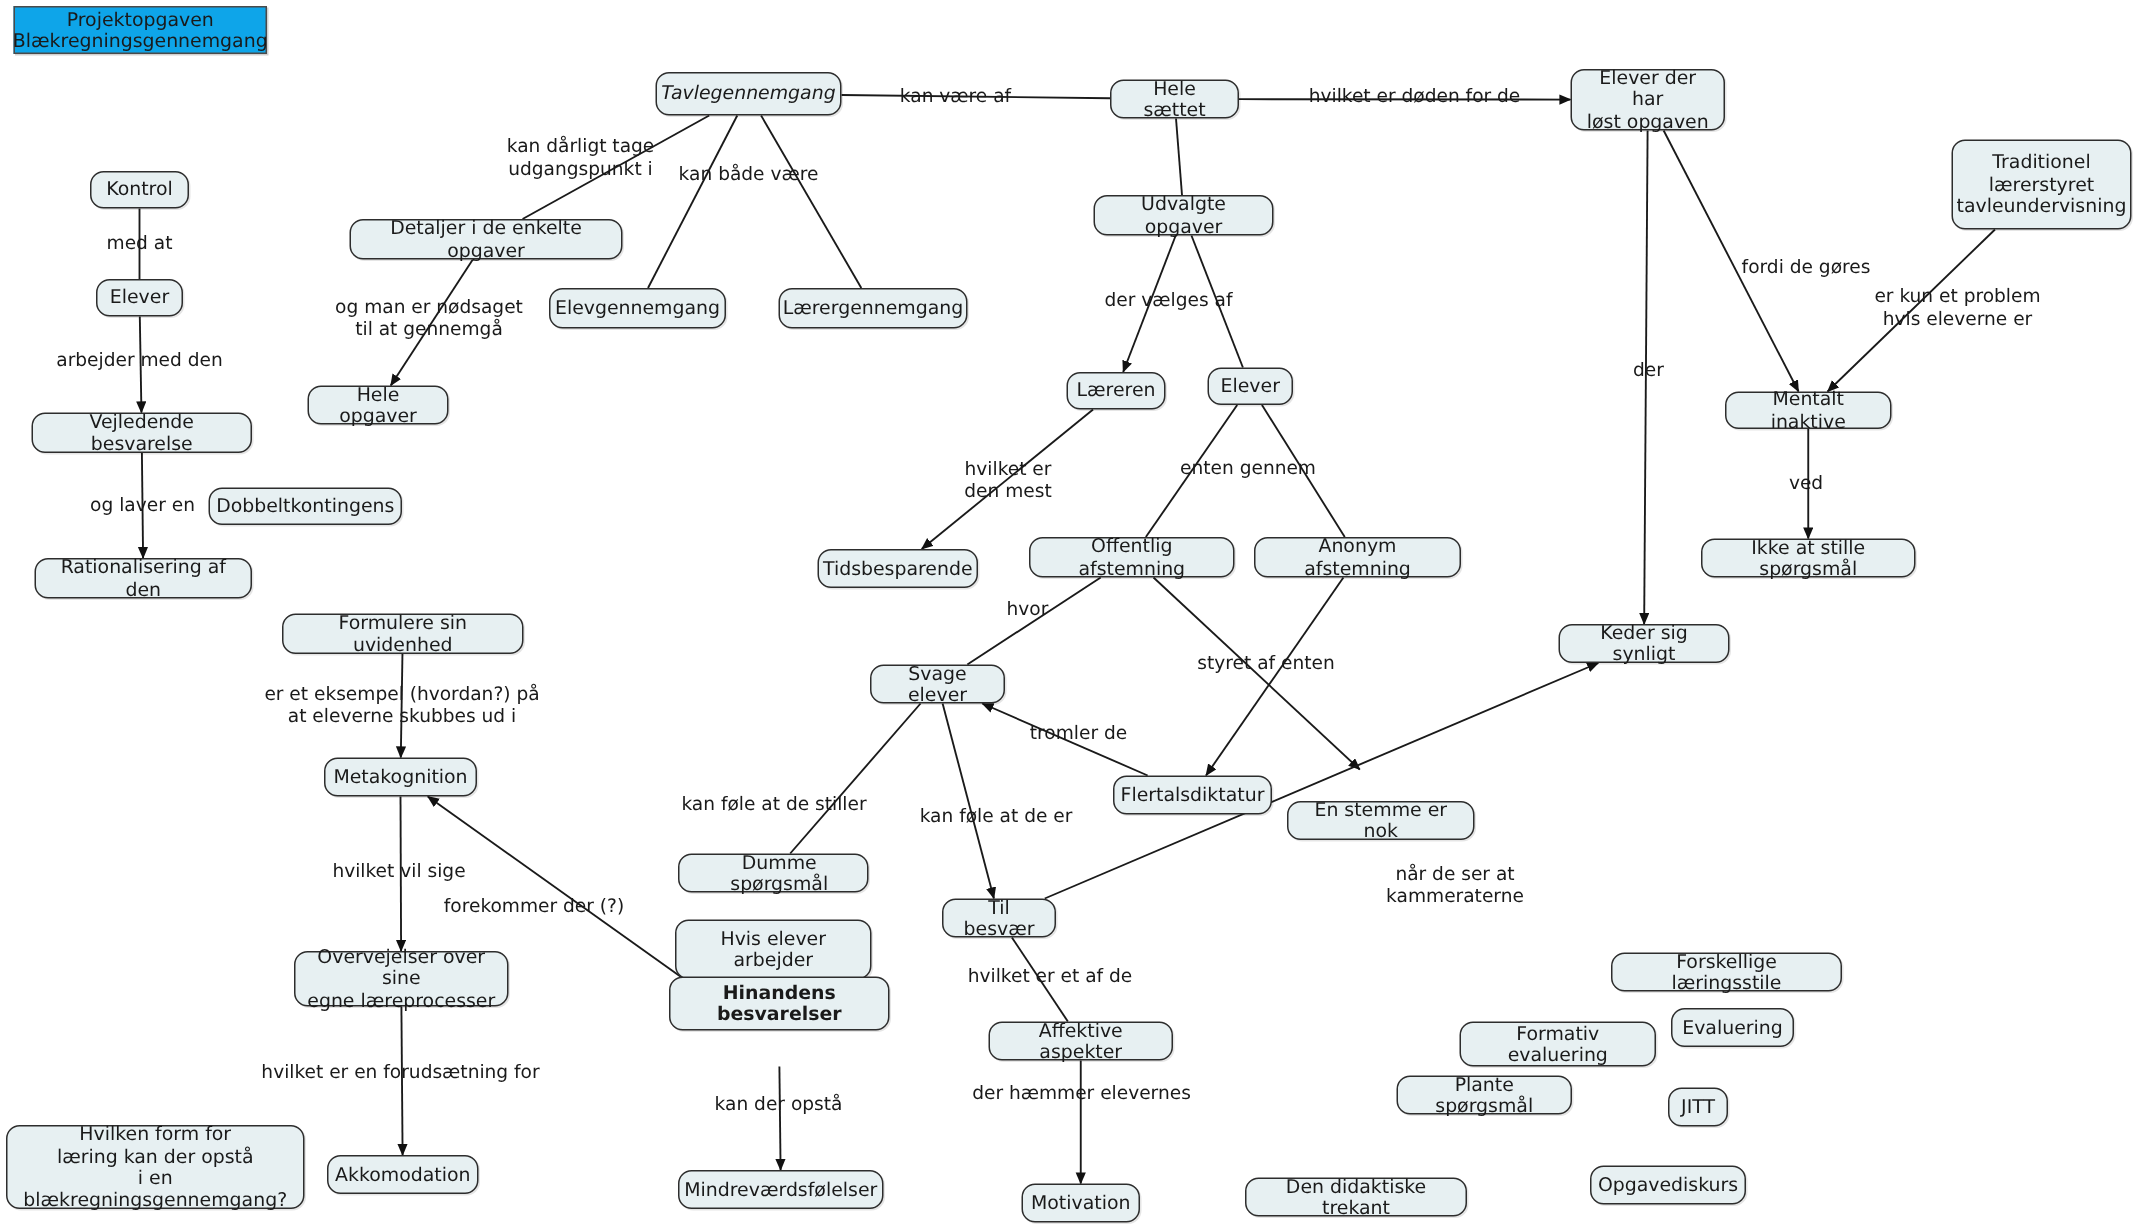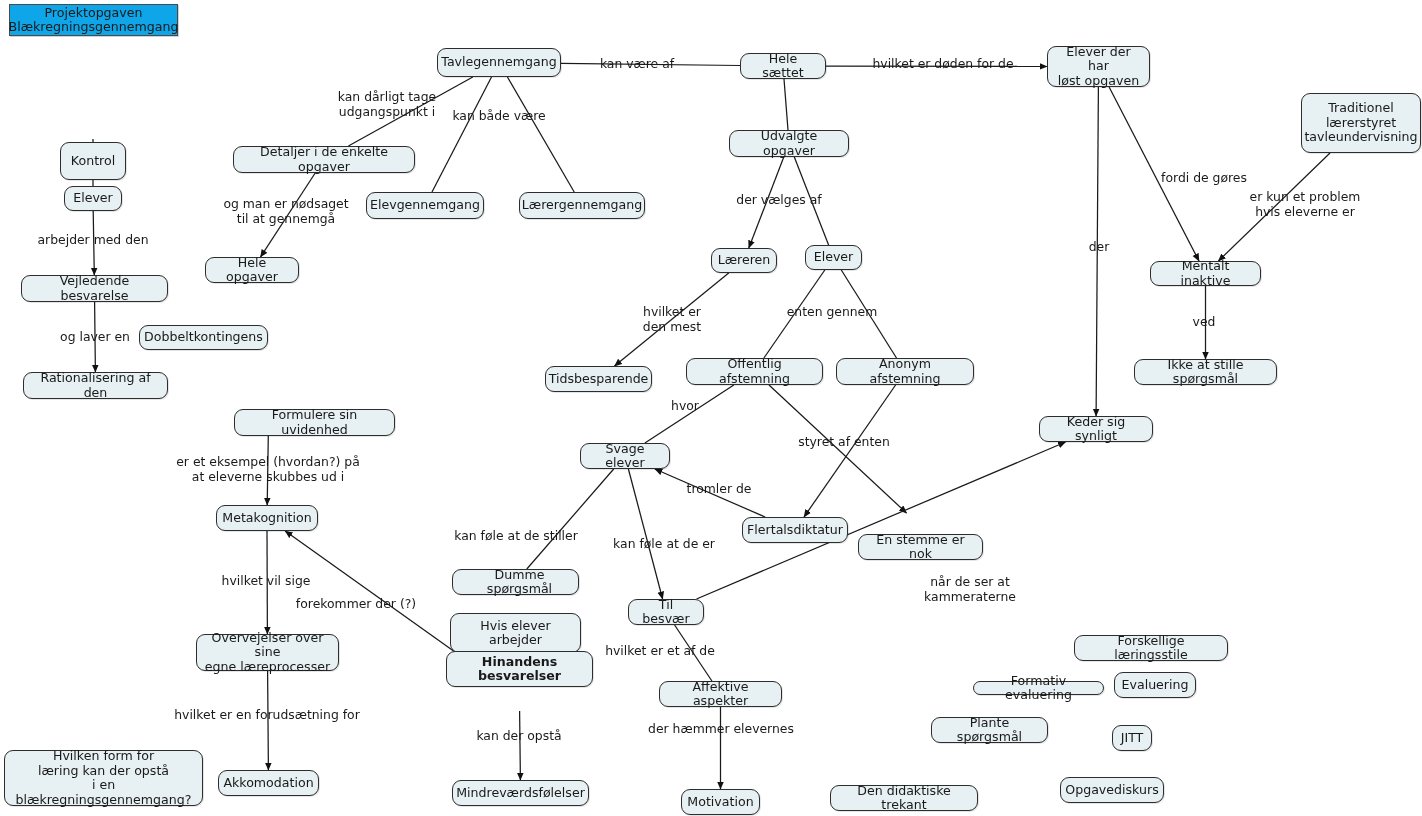--- a/index.html
+++ b/index.html
@@ -102,60 +102,60 @@
         <line x1="628.4" y1="469.0" x2="662.6" y2="599.0" marker-end="url(#arrowhead)"></line>
         <line x1="516.2" y1="639.0" x2="518.8" y2="685.0"></line>
         <line x1="519.6" y1="711.0" x2="520.4" y2="780.0" marker-end="url(#arrowhead)"></line>
         <line x1="674.6" y1="625.0" x2="711.9" y2="681.0"></line>
         <line x1="720.5" y1="707.0" x2="720.5" y2="789.0" marker-end="url(#arrowhead)"></line>
       </g>
   </svg>
   <div id="node-layer">
       <div class="node title-card" style="left: 9px; top: 4px; width: 169px; height: 32px;">Projektopgaven
 Blækregningsgennemgang</div>
-      <div class="node" style="left: 437px; top: 48px; width: 124px; height: 29px;">Tavlegennemgang</div>
+      <div class="node" style="left: 437px; top: 48px; width: 124px; height: 29px; font-style: italic;">Tavlegennemgang</div>
       <div class="node" style="left: 740px; top: 53px; width: 86px; height: 26px;">Hele sættet</div>
       <div class="node" style="left: 1047px; top: 46px; width: 103px; height: 41px;">Elever der har
 løst opgaven</div>
       <div class="node" style="left: 1301px; top: 93px; width: 120px; height: 60px;">Traditionel
 lærerstyret
 tavleundervisning</div>
-      <div class="node" style="left: 60px; top: 114px; width: 66px; height: 38px; margin-top: 28px;">Kontrol</div>
+      <div class="node" style="left: 60px; top: 114px; width: 66px; height: 25px;">Kontrol</div>
       <div class="node" style="left: 233px; top: 146px; width: 182px; height: 27px;">Detaljer i de enkelte opgaver</div>
       <div class="node" style="left: 729px; top: 130px; width: 120px; height: 27px;">Udvalgte opgaver</div>
       <div class="node" style="left: 64px; top: 186px; width: 58px; height: 25px;">Elever</div>
       <div class="node" style="left: 366px; top: 192px; width: 118px; height: 27px;">Elevgennemgang</div>
       <div class="node" style="left: 519px; top: 192px; width: 126px; height: 27px;">Lærergennemgang</div>
       <div class="node" style="left: 205px; top: 257px; width: 94px; height: 26px;">Hele opgaver</div>
       <div class="node" style="left: 711px; top: 248px; width: 66px; height: 25px;">Læreren</div>
       <div class="node" style="left: 805px; top: 245px; width: 57px; height: 25px;">Elever</div>
       <div class="node" style="left: 1150px; top: 261px; width: 111px; height: 25px;">Mentalt inaktive</div>
       <div class="node" style="left: 21px; top: 275px; width: 147px; height: 27px;">Vejledende besvarelse</div>
       <div class="node" style="left: 139px; top: 325px; width: 129px; height: 25px;">Dobbeltkontingens</div>
       <div class="node" style="left: 545px; top: 366px; width: 107px; height: 26px;">Tidsbesparende</div>
       <div class="node" style="left: 686px; top: 358px; width: 137px; height: 27px;">Offentlig afstemning</div>
       <div class="node" style="left: 836px; top: 358px; width: 138px; height: 27px;">Anonym afstemning</div>
       <div class="node" style="left: 23px; top: 372px; width: 145px; height: 27px;">Rationalisering af den</div>
       <div class="node" style="left: 1134px; top: 359px; width: 143px; height: 26px;">Ikke at stille spørgsmål</div>
-      <div class="node" style="left: 188px; top: 409px; width: 161px; height: 27px; margin-left: 46px;">Formulere sin uvidenhed</div>
+      <div class="node" style="left: 188px; top: 409px; width: 161px; height: 27px;">Formulere sin uvidenhed</div>
       <div class="node" style="left: 1039px; top: 416px; width: 114px; height: 26px;">Keder sig synligt</div>
       <div class="node" style="left: 580px; top: 443px; width: 90px; height: 26px;">Svage elever</div>
       <div class="node" style="left: 216px; top: 505px; width: 102px; height: 26px;">Metakognition</div>
       <div class="node" style="left: 742px; top: 517px; width: 106px; height: 26px;">Flertalsdiktatur</div>
       <div class="node" style="left: 858px; top: 534px; width: 125px; height: 26px;">En stemme er nok</div>
       <div class="node" style="left: 452px; top: 569px; width: 127px; height: 26px; padding-left: 15px;">Dumme spørgsmål</div>
       <div class="node" style="left: 628px; top: 599px; width: 76px; height: 26px;">Til besvær</div>
       <div class="node" style="left: 450px; top: 613px; width: 131px; height: 40px;">Hvis elever arbejder</div>
       <div class="node" style="left: 196px; top: 634px; width: 143px; height: 37px;">Overvejelser over sine
 egne læreprocesser</div>
       <div class="node" style="left: 1074px; top: 635px; width: 154px; height: 26px;">Forskellige læringsstile</div>
       <div class="node" style="left: 659px; top: 681px; width: 123px; height: 26px;">Affektive aspekter</div>
       <div class="node" style="left: 446px; top: 651px; width: 147px; height: 36px; font-weight: bold;">Hinandens besvarelser</div>
       <div class="node" style="left: 1114px; top: 672px; width: 82px; height: 26px;">Evaluering</div>
-      <div class="node" style="left: 973px; top: 681px; width: 131px; height: 14px;">Formativ evaluering</div>
+      <div class="node" style="left: 973px; top: 681px; width: 131px; height: 30px;">Formativ evaluering</div>
       <div class="node" style="left: 931px; top: 717px; width: 117px; height: 26px;">Plante spørgsmål</div>
       <div class="node" style="left: 1112px; top: 725px; width: 40px; height: 26px;">JITT</div>
       <div class="node" style="left: 218px; top: 770px; width: 101px; height: 26px;">Akkomodation</div>
       <div class="node" style="left: 452px; top: 780px; width: 137px; height: 26px;">Mindreværdsfølelser</div>
       <div class="node" style="left: 1060px; top: 777px; width: 104px; height: 26px;">Opgavediskurs</div>
       <div class="node" style="left: 681px; top: 789px; width: 79px; height: 26px;">Motivation</div>
       <div class="node" style="left: 830px; top: 785px; width: 148px; height: 26px;">Den didaktiske trekant</div>
       <div class="node" style="left: 4px; top: 750px; width: 199px; height: 56px;">Hvilken form for
 læring kan der opstå
 i en blækregningsgennemgang?</div>
@@ -184,19 +184,19 @@
       <div class="edge-label" style="left: 844px; top: 442px;">styret af enten</div>
       <div class="edge-label" style="left: 268px; top: 470px;">er et eksempel (hvordan?) på
 at eleverne skubbes ud i</div>
       <div class="edge-label" style="left: 719px; top: 489px;">tromler de</div>
       <div class="edge-label" style="left: 516px; top: 536px;">kan føle at de stiller</div>
       <div class="edge-label" style="left: 664px; top: 544px;">kan føle at de er</div>
       <div class="edge-label" style="left: 266px; top: 581px;">hvilket vil sige</div>
       <div class="edge-label" style="left: 970px; top: 590px;">når de ser at
 kammeraterne</div>
       <div class="edge-label" style="left: 356px; top: 604px;">forekommer der (?)</div>
-      <div class="edge-label" style="left: 660px; top: 651px;">hvilket er et af de</div>
+      <div class="edge-label" style="left: 700px; top: 651px;">hvilket er et af de</div>
       <div class="edge-label" style="left: 519px; top: 660px;">med</div>
       <div class="edge-label" style="left: 267px; top: 715px;">hvilket er en forudsætning for</div>
       <div class="edge-label" style="left: 721px; top: 729px;">der hæmmer elevernes</div>
       <div class="edge-label" style="left: 519px; top: 736px;">kan der opstå</div>
     </div>
 </div>
 
 </body></html>

